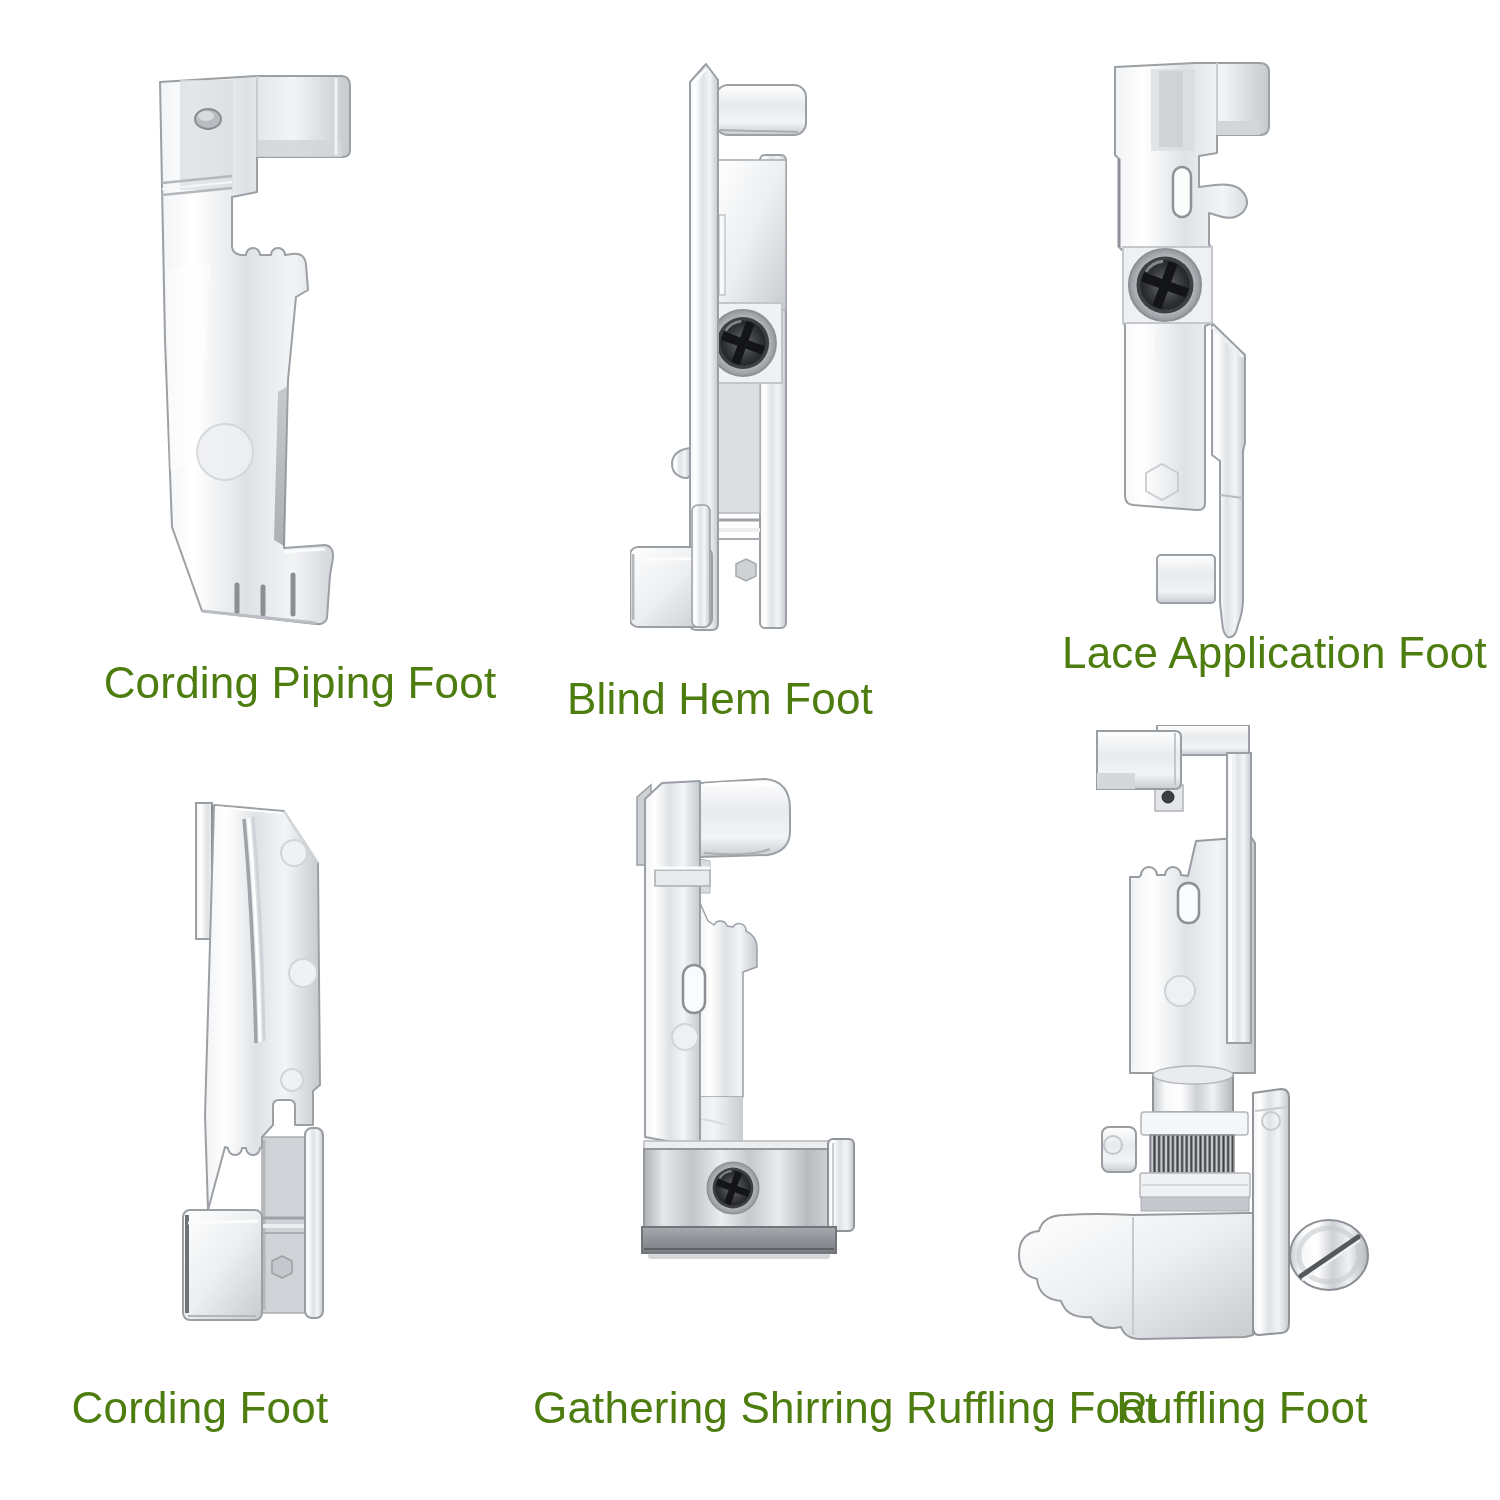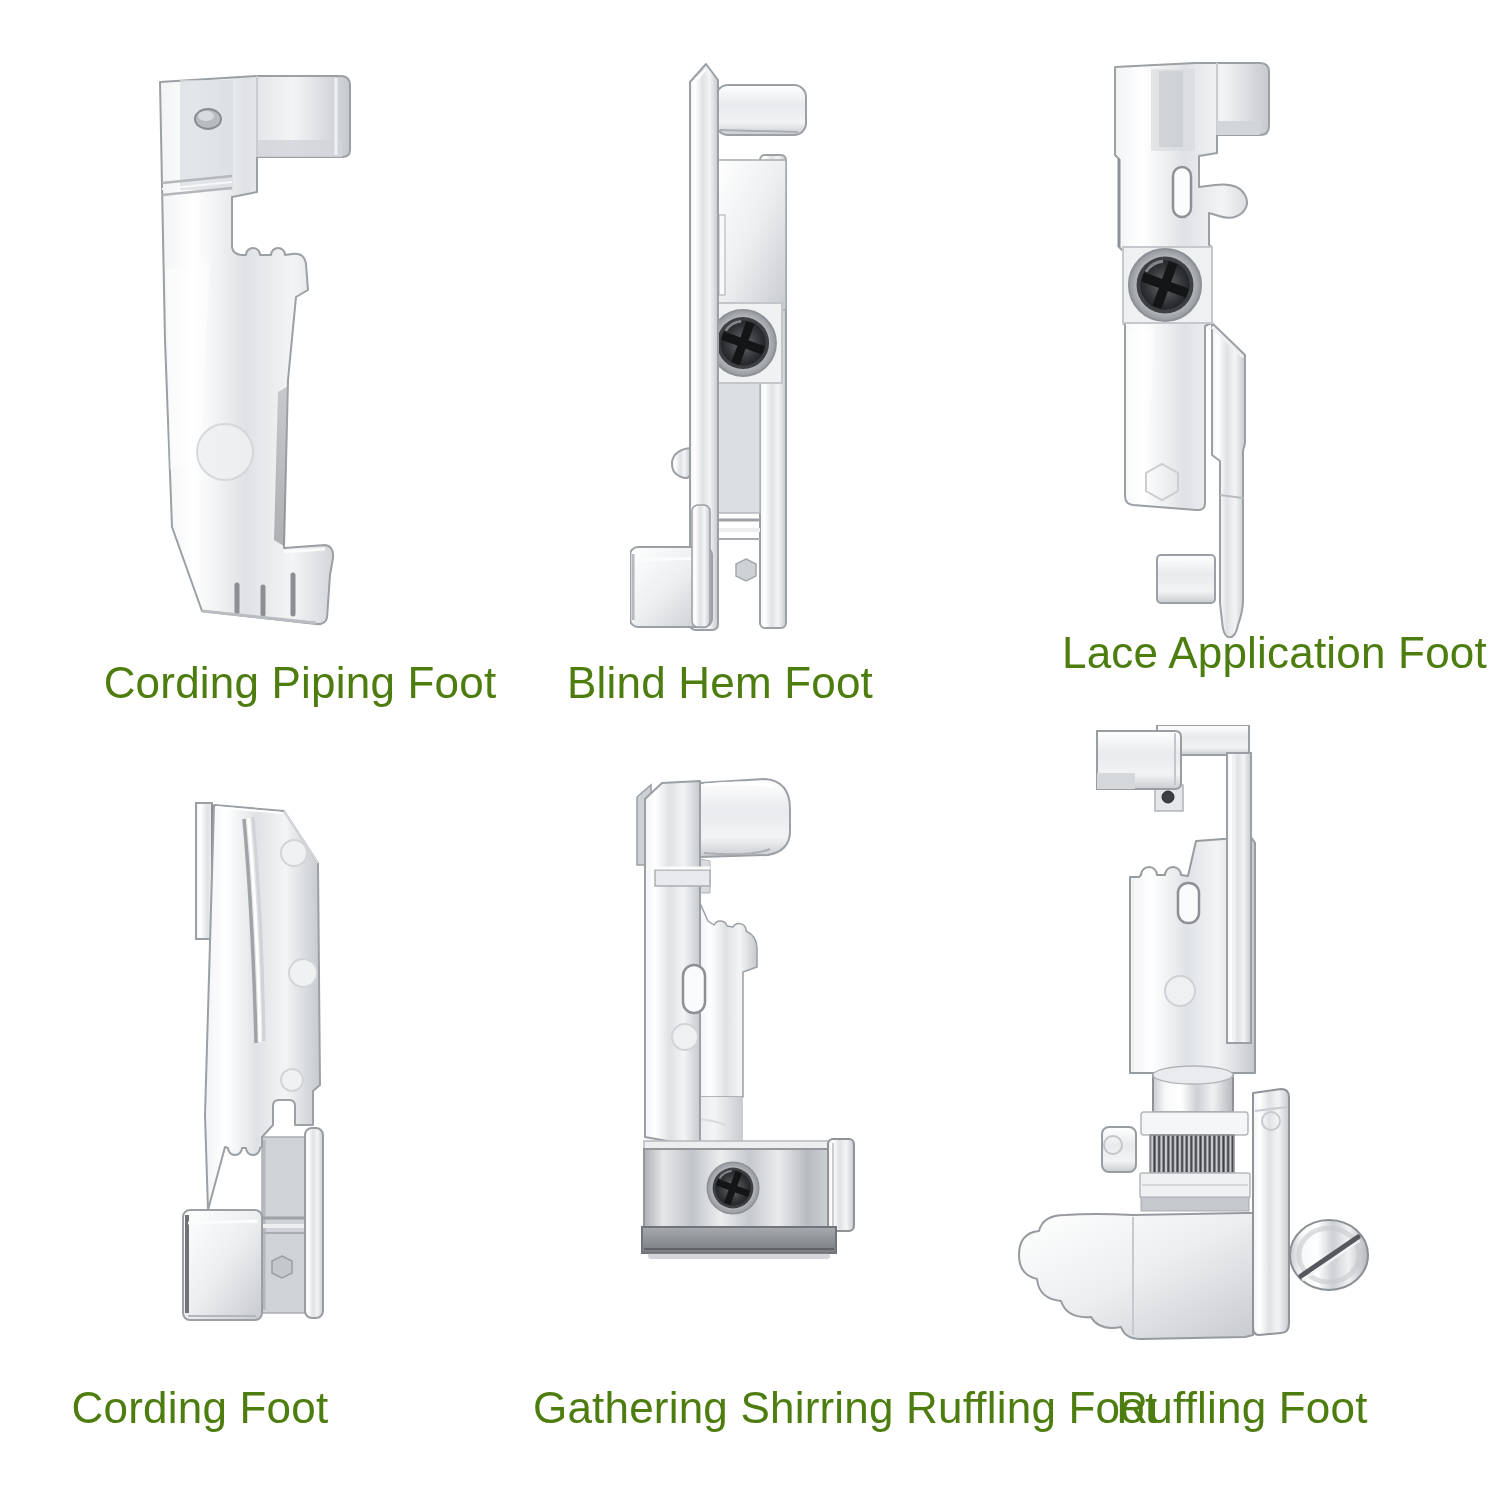--- a/index.html
+++ b/index.html
@@ -249,19 +249,19 @@
       <path d="M137,460 L243,460" stroke="#d6d9dc" stroke-width="2"></path>
       <rect x="136" y="472" width="108" height="14" fill="#c5c8cc" stroke="#a7abaf" stroke-width="1"></rect>
       <path d="M248,368 L276,364 Q284,364 284,372 L284,598 Q284,608 276,608 L254,610 Q248,610 248,602 Z" fill="url(#gV)" stroke="#91959a" stroke-width="2" stroke-linejoin="round"></path>
       <path d="M250,386 L282,382" stroke="#c9ccd0" stroke-width="2"></path>
       <circle cx="266" cy="396" r="9" fill="none" stroke="#c6c9cd" stroke-width="2"></circle>
       <use href="#slotHead" transform="translate(324,530)"></use>
     </svg>
   </div>
 
   <div class="caption" style="left:100px;top:658px">Cording Piping Foot</div>
-  <div class="caption" style="left:520px;top:658px">Blind Hem Foot</div>
+  <div class="caption" style="left:520px;top:674px">Blind Hem Foot</div>
   <div class="caption" style="left:1062px;top:628px">Lace Application Foot</div>
   <div class="caption" style="left:0px;top:1383px">Cording Foot</div>
   <div class="caption" style="left:533px;top:1383px">Gathering Shirring Ruffling Foot</div>
   <div class="caption" style="left:1042px;top:1383px">Ruffling Foot</div>
 
 </div>
 
 </body></html>

